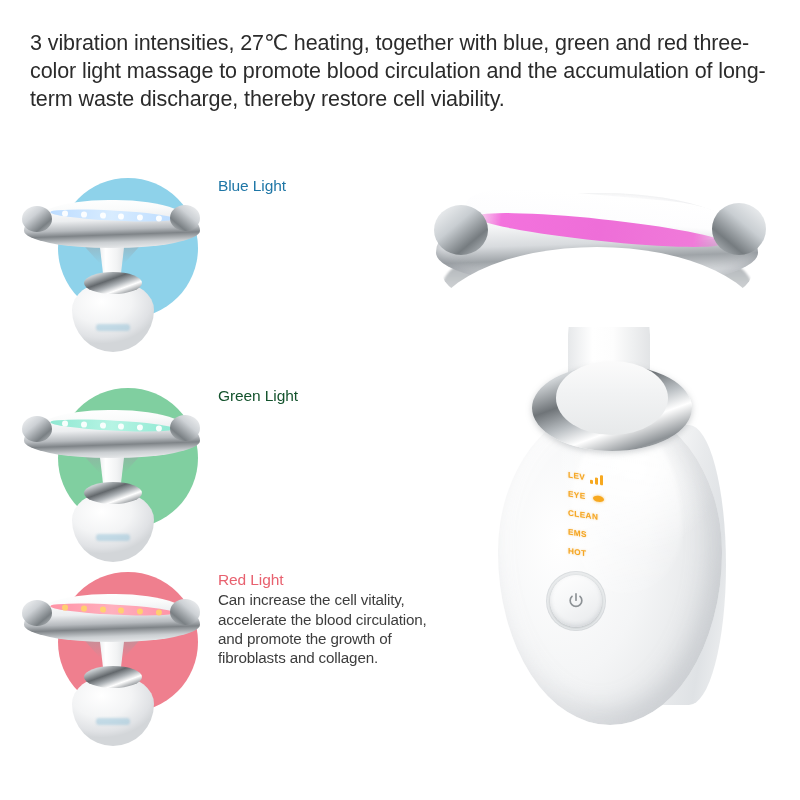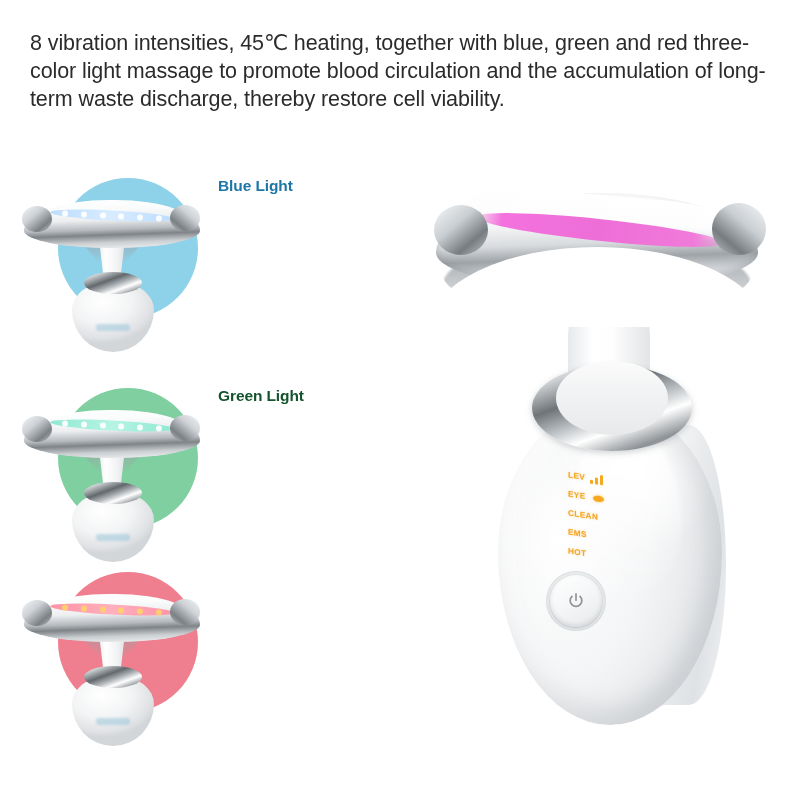--- a/index.html
+++ b/index.html
@@ -65,21 +65,21 @@
   }
 
   .feature-text {
     position: absolute;
     left: 196px;
     top: 4px;
     width: 215px;
   }
   .feature-title {
     font-size: 15.5px;
-    font-weight: bold;
+    font-weight: normal;
     line-height: 1.25;
     margin-bottom: 1px;
     letter-spacing: -0.1px;
   }
   .feature-body {
     font-size: 15.2px;
     line-height: 1.265;
     color: #3d3d3d;
     letter-spacing: -0.15px;
   }
@@ -431,21 +431,21 @@
     width: 34px;
     height: 7px;
     border-radius: 3px;
     background: rgba(140,190,215,0.45);
     filter: blur(1px);
   }
 </style>
 </head>
 <body>
 
-<div id="intro-text">8 vibration intensities, 45℃ heating, together with blue, green and red three-color light massage to promote blood circulation and the accumulation of long-term waste discharge, thereby restore cell viability.</div>
+<div id="intro-text">3 vibration intensities, 27℃ heating, together with blue, green and red three-color light massage to promote blood circulation and the accumulation of long-term waste discharge, thereby restore cell viability.</div>
 
 <div class="feature-row" id="feature-blue">
   <div class="feature-thumb">
     <div class="thumb-circle" style="background:#8ed2ea"></div>
     <div class="mini-device">
       <div class="m-flare"></div>
       <div class="m-neck"></div>
       <div class="m-base"></div>
       <div class="m-ring"></div>
       <div class="m-base-mark"></div>
@@ -515,20 +515,24 @@
           <i style="background:#ffd36b"></i>
           <i style="background:#ffd36b"></i>
         <i style="background:#ffd36b"></i>
           <i style="background:#ffd36b"></i>
           <i style="background:#ffd36b"></i>
       </div>
       <div class="m-tip-l"></div>
       <div class="m-tip-r"></div>
     </div>
   </div>
+  <div class="feature-text">
+    <div class="feature-title" style="color:#e8616f">Red Light</div>
+    <div class="feature-body">Can increase the cell vitality, accelerate the blood circulation, and promote the growth of fibroblasts and collagen.</div>
+  </div>
 </div>
 
 <div id="product-device">
 
   <div class="neck-flare"></div>
   <div class="neck"></div>
 
   <div class="body-edge"></div>
   <div class="body-shell"></div>
   <div class="body-gloss"></div>

